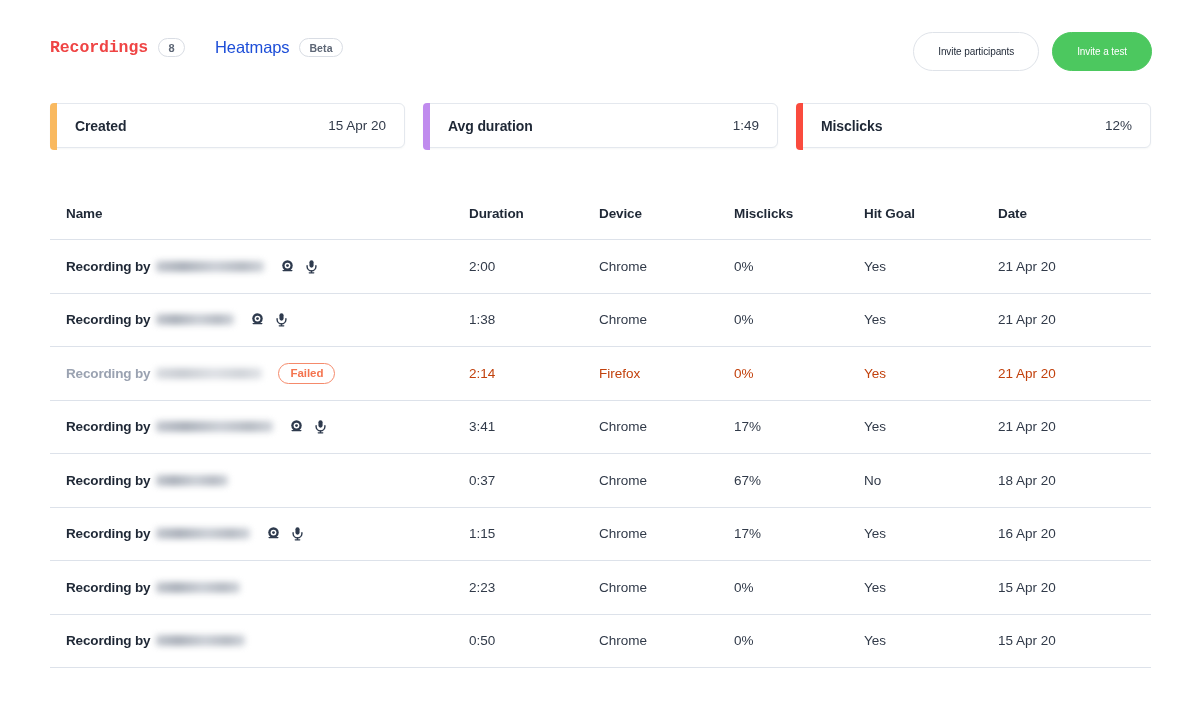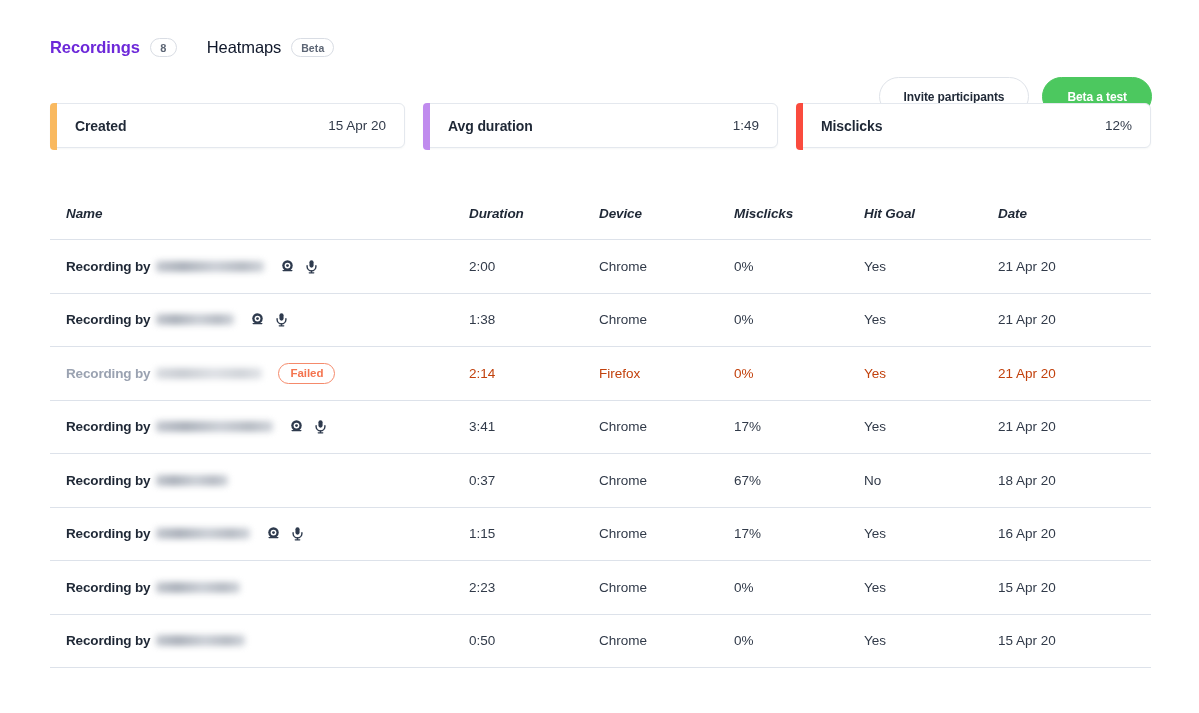--- a/index.html
+++ b/index.html
@@ -47,25 +47,26 @@
     white-space: nowrap;
   }
 
   .tab-label {
     font-size: 16.5px;
     color: #2b3445;
     letter-spacing: -0.1px;
   }
   .tab.active .tab-label {
     font-weight: 700;
-    color: #6d28d9;
+    color: #ef4444;
+    font-family: Liberation Mono, monospace;
   }
   .tab:not(.active) .tab-label {
     font-weight: 400;
-    color: #0f172a;
+    color: #1d4ed8;
   }
 
   .pill {
     display: inline-flex;
     align-items: center;
     justify-content: center;
     border: 1px solid #d9dde4;
     border-radius: 999px;
     color: #5d6675;
     background: #fff;
@@ -92,26 +93,25 @@
     display: flex;
     align-items: center;
     gap: 13px;
   }
 
   .btn {
     display: inline-flex;
     align-items: center;
     justify-content: center;
     border-radius: 999px;
-    font-size: 12px;
-    font-weight: 700;
+    font-size: 10px;
+    font-weight: 400;
     cursor: pointer;
     white-space: nowrap;
     letter-spacing: -0.1px;
-    margin-top: 45px;
   }
   .btn-secondary {
     height: 39px;
     padding: 0 24px;
     background: #ffffff;
     border: 1px solid #dfe3e9;
     color: #1f2836;
   }
   .btn-primary {
     height: 39px;
@@ -175,21 +175,20 @@
 
   .trow {
     display: flex;
     align-items: center;
     height: 53.5px;
     border-bottom: 1px solid #dde2ea;
   }
   .trow.head {
     height: 52px;
     border-bottom: 1px solid #dde2ea;
-    font-style: italic;
   }
   .trow.last { border-bottom: 1px solid #dde2ea; }
 
   .c-name     { width: 419px; padding-left: 16px; }
   .c-duration { width: 130px; }
   .c-device   { width: 135px; }
   .c-misclicks{ width: 130px; }
   .c-hitgoal  { width: 134px; }
   .c-date     { width: 150px; }
 
@@ -278,21 +277,21 @@
           <span class="pill pill-count">8</span>
         </div>
         <div class="tab">
           <span class="tab-label">Heatmaps</span>
           <span class="pill pill-beta">Beta</span>
         </div>
       </div>
 
     <div class="header-actions">
       <button class="btn btn-secondary">Invite participants</button>
-      <button class="btn btn-primary">Beta a test</button>
+      <button class="btn btn-primary">Invite a test</button>
     </div>
   </div>
 
   <div class="stats">
       <div class="stat-card">
         <span class="stat-accent" style="background: rgb(249, 185, 96);"></span>
         <span class="stat-label">Created</span>
         <span class="stat-value">15 Apr 20</span>
       </div>
       <div class="stat-card">

